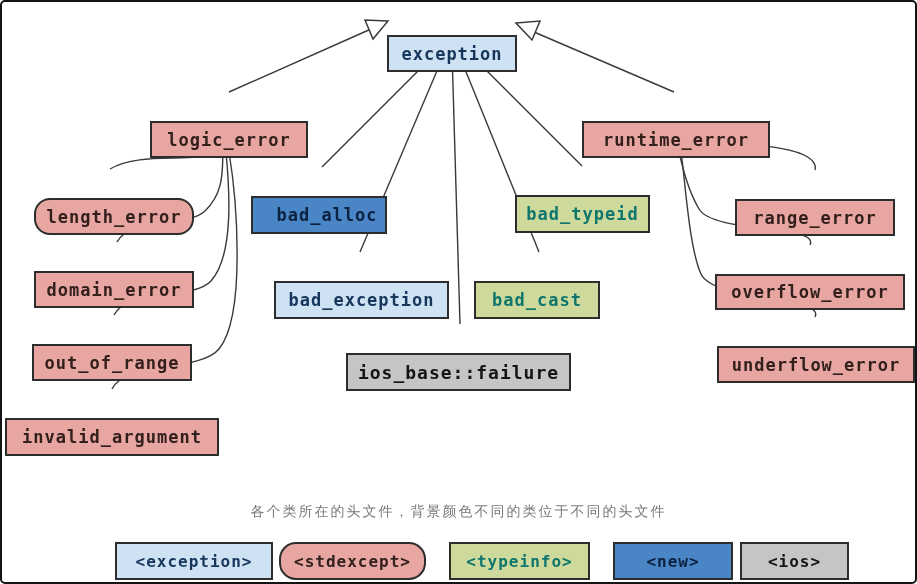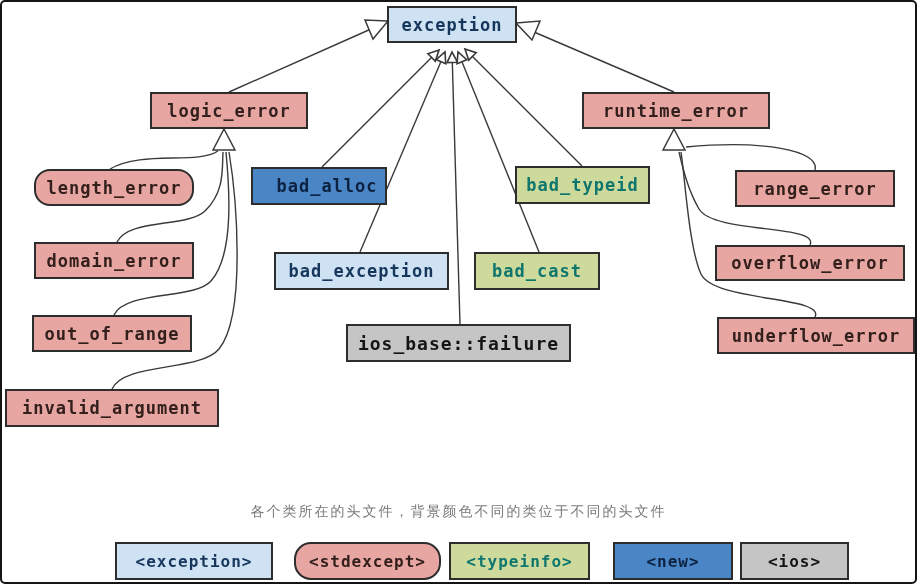--- a/index.html
+++ b/index.html
@@ -9,20 +9,21 @@
     overflow:hidden;
     font-family:"DejaVu Sans Mono","Liberation Mono",monospace;
   }
   svg.edges{position:absolute;left:0;top:0;width:913px;height:580px;}
   .node{
     position:absolute;box-sizing:border-box;
     display:flex;align-items:center;justify-content:center;
     border:2px solid #2d2d2d;
     font-weight:bold;font-size:17px;letter-spacing:1px;
     white-space:nowrap;
+    margin-top:29px;
   }
   .c-lblue{background:#cfe2f3;color:#16365c;}
   .c-pink {background:#e7a6a1;color:#33201d;}
   .c-blue {background:#4a85c5;color:#0d2240;}
   .c-green{background:#cdda9b;color:#0f766e;}
   .c-gray {background:#c5c5c5;color:#141414;}
 
   
   .n-exception      {left:385px;top:4px;  width:130px;height:37px;}
   .n-logic          {left:148px;top:90px; width:158px;height:37px;}
@@ -44,21 +45,21 @@
     position:absolute;left:0;right:0;top:501px;
     text-align:center;color:#7a7a7a;font-size:14px;letter-spacing:2px;
     font-family:"DejaVu Sans","Liberation Sans",sans-serif;
   }
   .legend-box{
     position:absolute;top:540px;height:38px;box-sizing:border-box;
     display:flex;align-items:center;justify-content:center;
     border:2px solid #2d2d2d;font-weight:bold;font-size:16px;letter-spacing:1px;
   }
   .l-exception{left:113px;width:158px;}
-  .l-stdexcept{left:292px;width:147px;border-radius:17px;}
+  .l-stdexcept{left:277px;width:147px;border-radius:17px;}
   .l-typeinfo {left:447px;width:141px;}
   .l-new      {left:611px;width:120px;}
   .l-ios      {left:738px;width:109px;}
 </style>
 </head>
 <body>
 
 <div class="canvas">
 
   <svg class="edges" viewBox="0 0 913 580">

